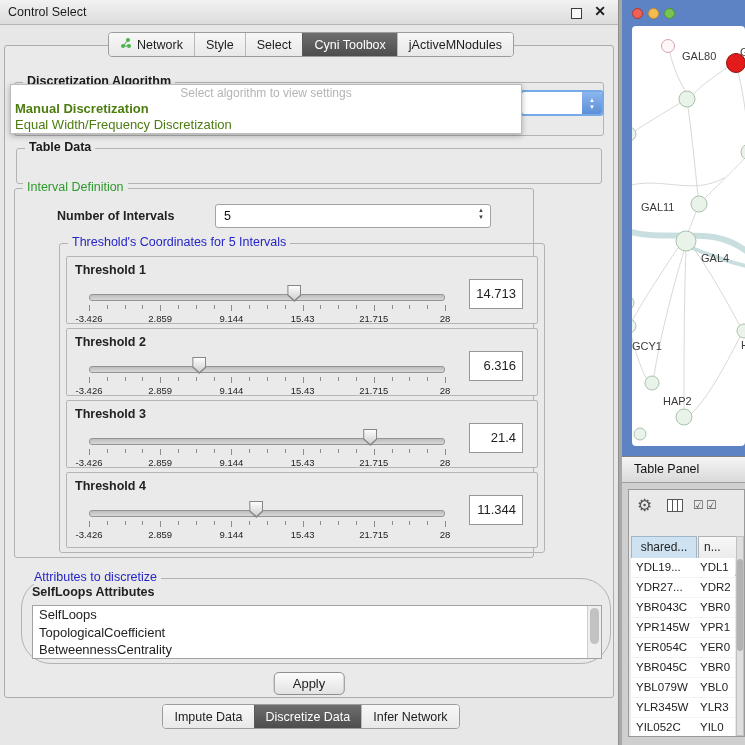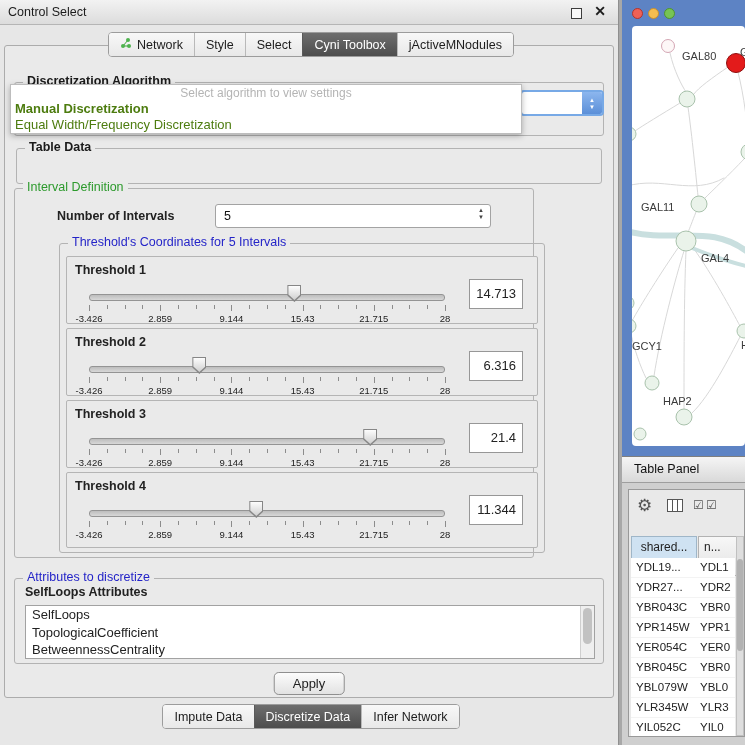--- a/index.html
+++ b/index.html
@@ -337,21 +337,21 @@
                 <span style="left: 80%;">21.715</span>
                 <span style="left: 100%;">28</span>
               </div>
             <div class="thumb" style="left: calc(47% - 7px);"></div>
           </div>
           <div class="valbox">11.344</div>
         </div>
       </div>
     </div>
 
-    <div class="group" style="left:14px;top:578px;width:590px;height:86px;">
+    <div class="group" style="left:21px;top:578px;width:590px;height:86px;border-radius:30px;">
       <span class="legend blue">Attributes to discretize</span>
       <span class="bold-lbl" style="left:10px;top:6px;">SelfLoops Attributes</span>
       <div class="listbox">
         <div class="item">SelfLoops</div>
         <div class="item">TopologicalCoefficient</div>
         <div class="item">BetweennessCentrality</div>
         <div class="lb-scroll">
           <div class="lb-thumb"></div>
         </div>
       </div>

